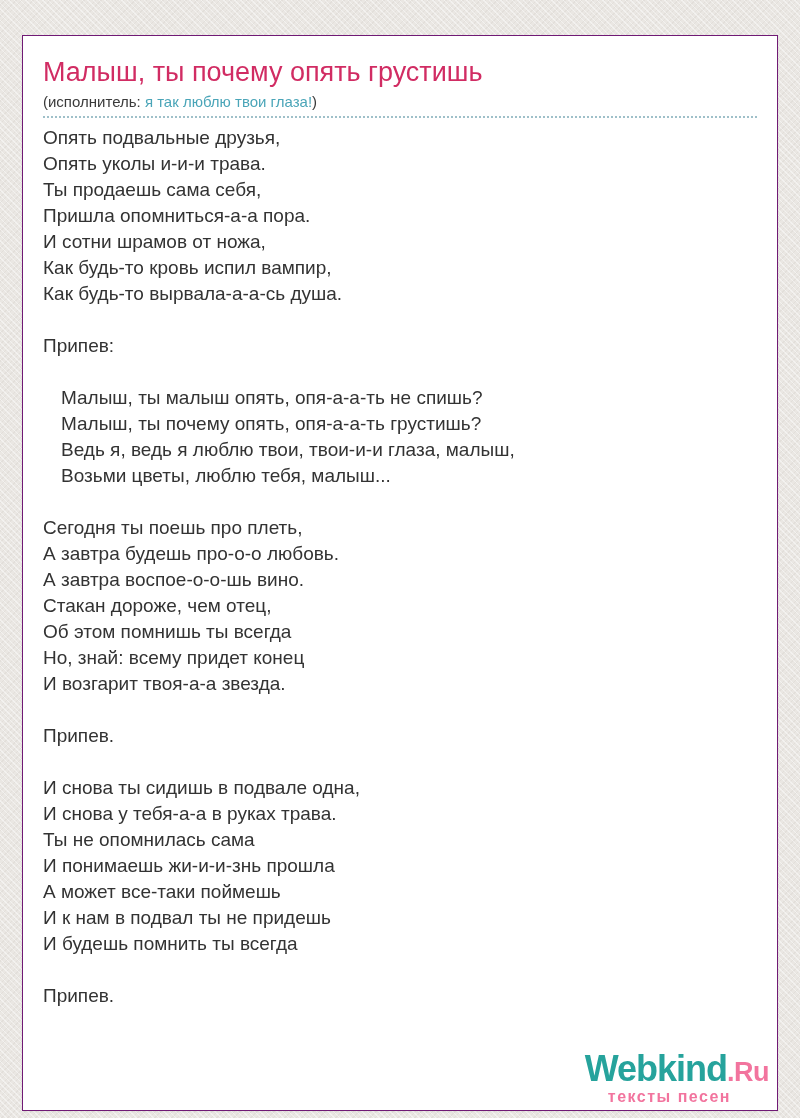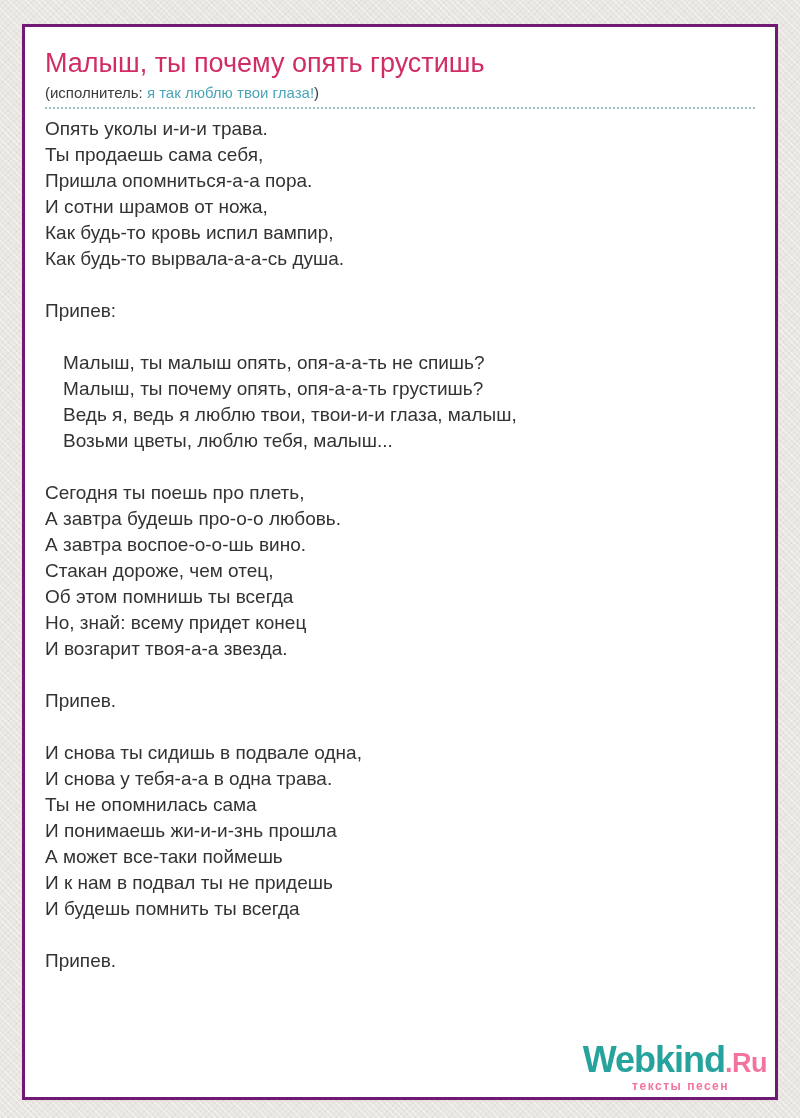--- a/index.html
+++ b/index.html
@@ -16,24 +16,24 @@
   body{
     font-family:"Liberation Sans","DejaVu Sans",sans-serif;
     background-color:var(--page-background);
     background-image:
       repeating-linear-gradient(45deg, rgba(255,255,255,.45) 0 1px, transparent 1px 4px),
       repeating-linear-gradient(-45deg, rgba(186,180,172,.16) 0 1px, transparent 1px 4px);
     position:relative;
   }
   .card{
     position:absolute;
-    left:22px; top:24px;
+    left:22px; top:35px;
     width:756px; height:1076px;
     background:var(--card-background);
-    border:3px solid #701a75;
+    border:1px solid #701a75;
     box-shadow:0 1px 2px rgba(0,0,0,.05);
     padding:22px 20px 0 20px;
   }
   .header{
     border-bottom:2px dotted #9fc0c9;
     padding-bottom:4px;
   }
   h1.title{
     font-size:27px;
     line-height:28px;
@@ -76,37 +76,38 @@
   }
   .logo-suffix{
     font-size:27px;
     font-weight:bold;
     color:var(--logo-pink);
     letter-spacing:-0.5px;
   }
   .logo-tagline{
     margin-top:2px;
     margin-right:38px;
-    font-size:12px;
+    font-size:16px;
     font-weight:bold;
     letter-spacing:1.5px;
     color:var(--logo-pink);
   }
 </style>
 </head>
 <body>
 
 <div class="card">
   <div class="header">
     <h1 class="title">Малыш, ты почему опять грустишь</h1>
     <div class="subtitle"><span>(исполнитель: </span><a class="artist-link" href="#">я так люблю твои глаза!</a><span>)</span></div>
   </div>
 
   <div class="lyrics" id="lyrics">
       <div class="stanza">
+        <div class="line">Опять подвальные друзья,</div>
         <div class="line">Опять уколы и-и-и трава.</div>
         <div class="line">Ты продаешь сама себя,</div>
         <div class="line">Пришла опомниться-а-а пора.</div>
         <div class="line">И сотни шрамов от ножа,</div>
         <div class="line">Как будь-то кровь испил вампир,</div>
         <div class="line">Как будь-то вырвала-а-а-сь душа.</div>
       </div>
       <div class="stanza">
         <div class="line">Припев:</div>
       </div>
@@ -123,21 +124,21 @@
         <div class="line">Стакан дороже, чем отец,</div>
         <div class="line">Об этом помнишь ты всегда</div>
         <div class="line">Но, знай: всему придет конец</div>
         <div class="line">И возгарит твоя-а-а звезда.</div>
       </div>
       <div class="stanza">
         <div class="line">Припев.</div>
       </div>
       <div class="stanza">
         <div class="line">И снова ты сидишь в подвале одна,</div>
-        <div class="line">И снова у тебя-а-а в одна трава.</div>
+        <div class="line">И снова у тебя-а-а в руках трава.</div>
         <div class="line">Ты не опомнилась сама</div>
         <div class="line">И понимаешь жи-и-и-знь прошла</div>
         <div class="line">А может все-таки поймешь</div>
         <div class="line">И к нам в подвал ты не придешь</div>
         <div class="line">И будешь помнить ты всегда</div>
       </div>
       <div class="stanza">
         <div class="line">Припев.</div>
       </div>
     </div>

